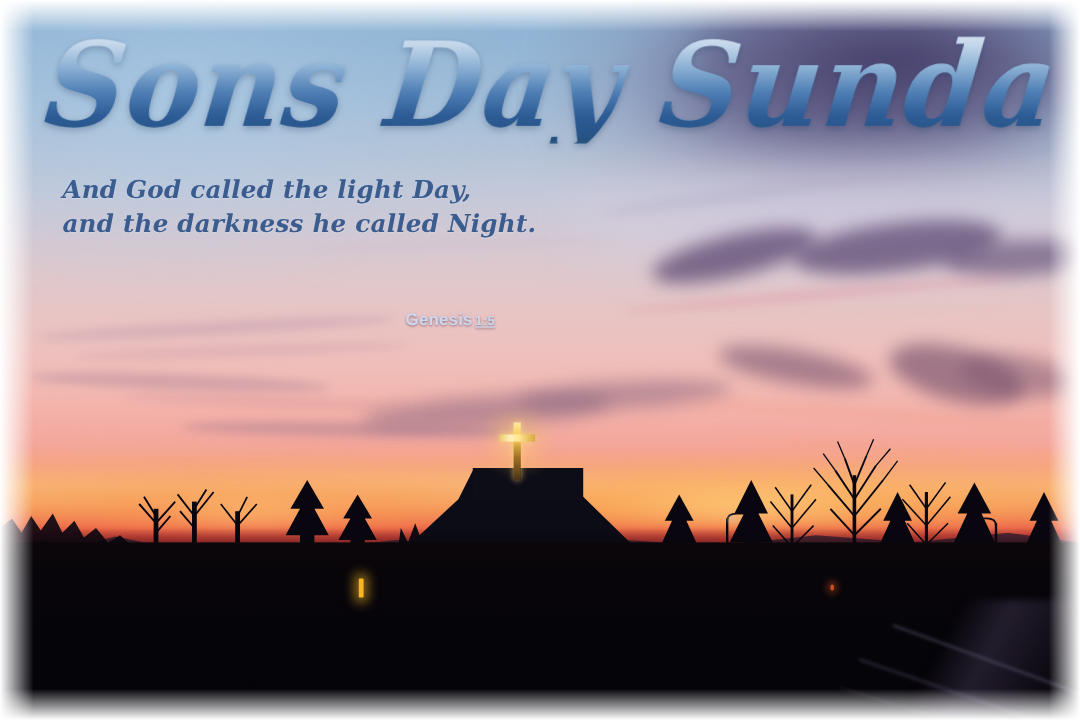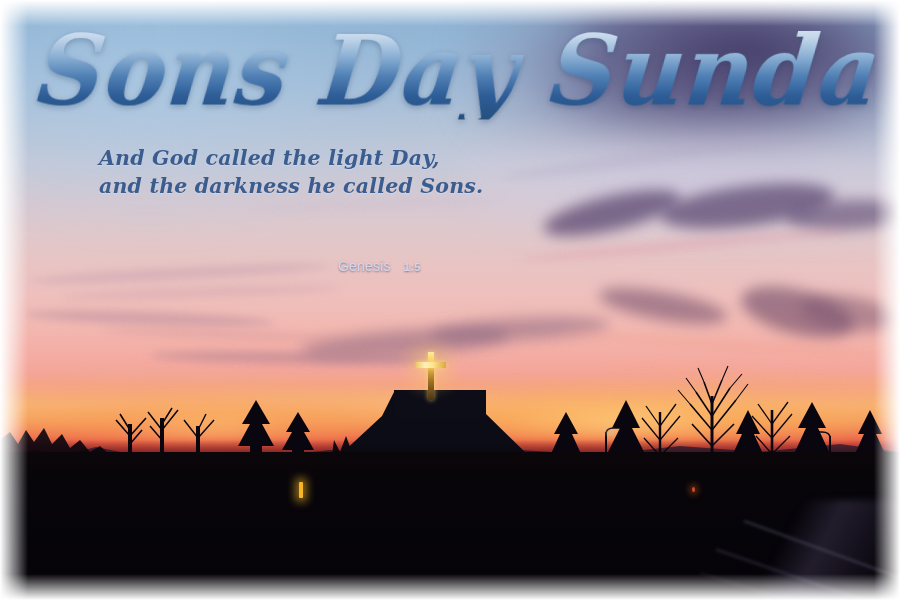--- a/index.html
+++ b/index.html
@@ -286,33 +286,33 @@
     width: 470px;
     font-family: "DejaVu Serif", serif;
     font-style: italic;
     font-weight: 700;
     font-size: 20.5px;
     line-height: 28px;
     color: #3a5c8f;
     text-shadow: 0 1px 1px rgba(255,255,255,0.22);
     letter-spacing: 0.2px;
   }
-  #scripture .ln { display: block; white-space: nowrap; margin-left: 47px; }
+  #scripture .ln { display: block; white-space: nowrap; }
 
   #citation {
     position: absolute;
     left: 338px; top: 258px;
     font-family: "Liberation Sans", sans-serif;
     font-size: 13.5px;
     color: #cfd8ef;
     text-shadow: 0 1px 2px rgba(60,40,70,0.55);
     white-space: nowrap;
   }
-  #citation .book { font-weight: 400; font-size: 14px; letter-spacing: 0.2px; }
-  #citation .ref  { font-weight: 700; font-size: 11px; margin-left: 13px; letter-spacing: 0.3px; }
+  #citation .book { font-weight: 700; font-size: 14px; letter-spacing: 0.2px; }
+  #citation .ref  { font-weight: 700; font-size: 11px; margin-left: 2px; letter-spacing: 0.3px; text-decoration: underline; }
 
   
   .sky-light-tl {
     position: absolute;
     left: -60px; top: -40px; width: 520px; height: 300px;
     background: radial-gradient(ellipse 55% 55% at 40% 40%, rgba(176,206,232,0.55) 0%, rgba(176,206,232,0.15) 60%, rgba(176,206,232,0) 100%);
     filter: blur(10px);
   }
 </style>
 </head>
@@ -448,21 +448,21 @@
     <div class="cross-wrap">
       <div class="cross-glow"></div>
       <div class="cross-v"></div>
       <div class="cross-h"></div>
     </div>
 
     <div id="title">Sons Day Sunday</div>
 
     <div id="scripture">
       <span class="ln">And God called the light Day,</span>
-      <span class="ln">and the darkness he called Sons.</span>
+      <span class="ln">and the darkness he called Night.</span>
     </div>
 
     <div id="citation">
       <span class="book">Genesis</span><span class="ref">1:5</span>
     </div>
 
   </div>
 </div>
 
 </body></html>

